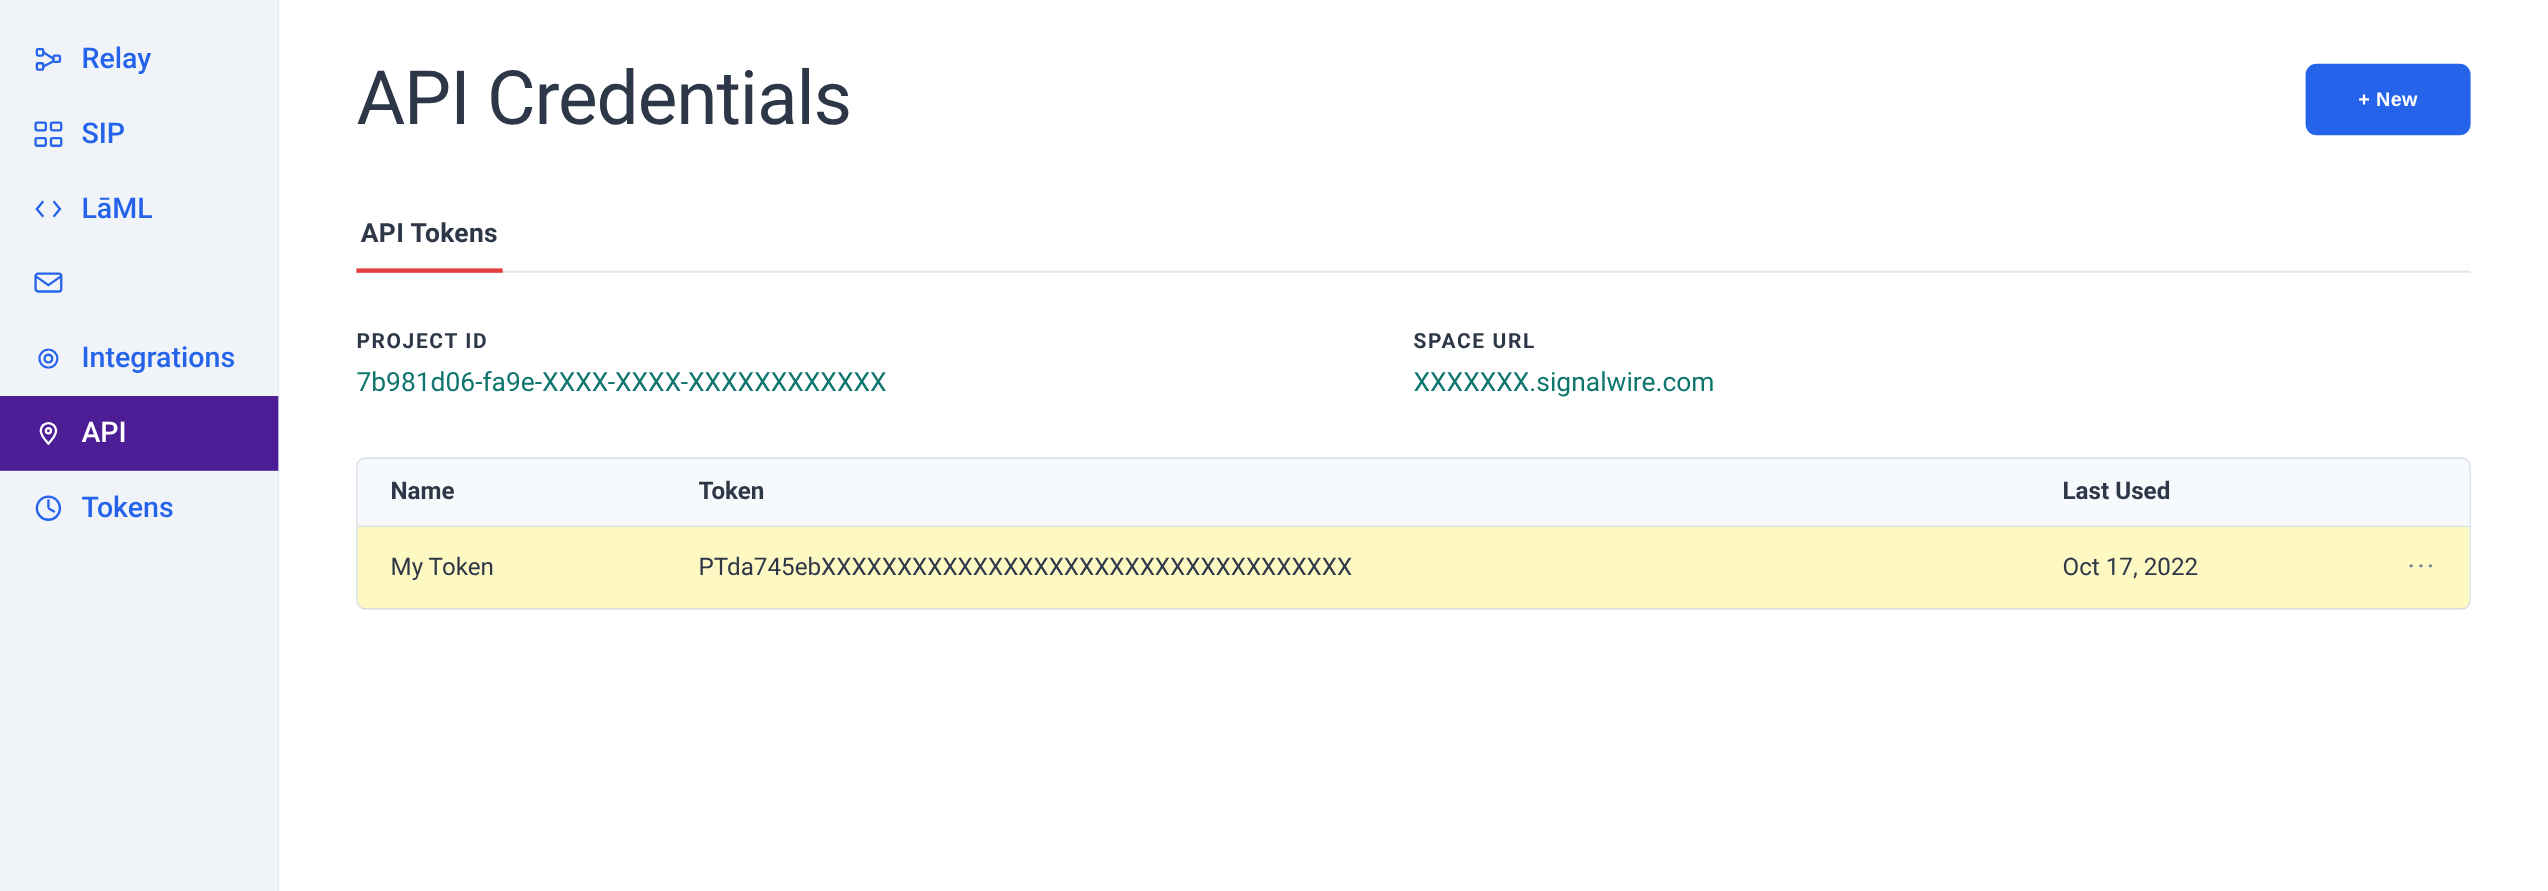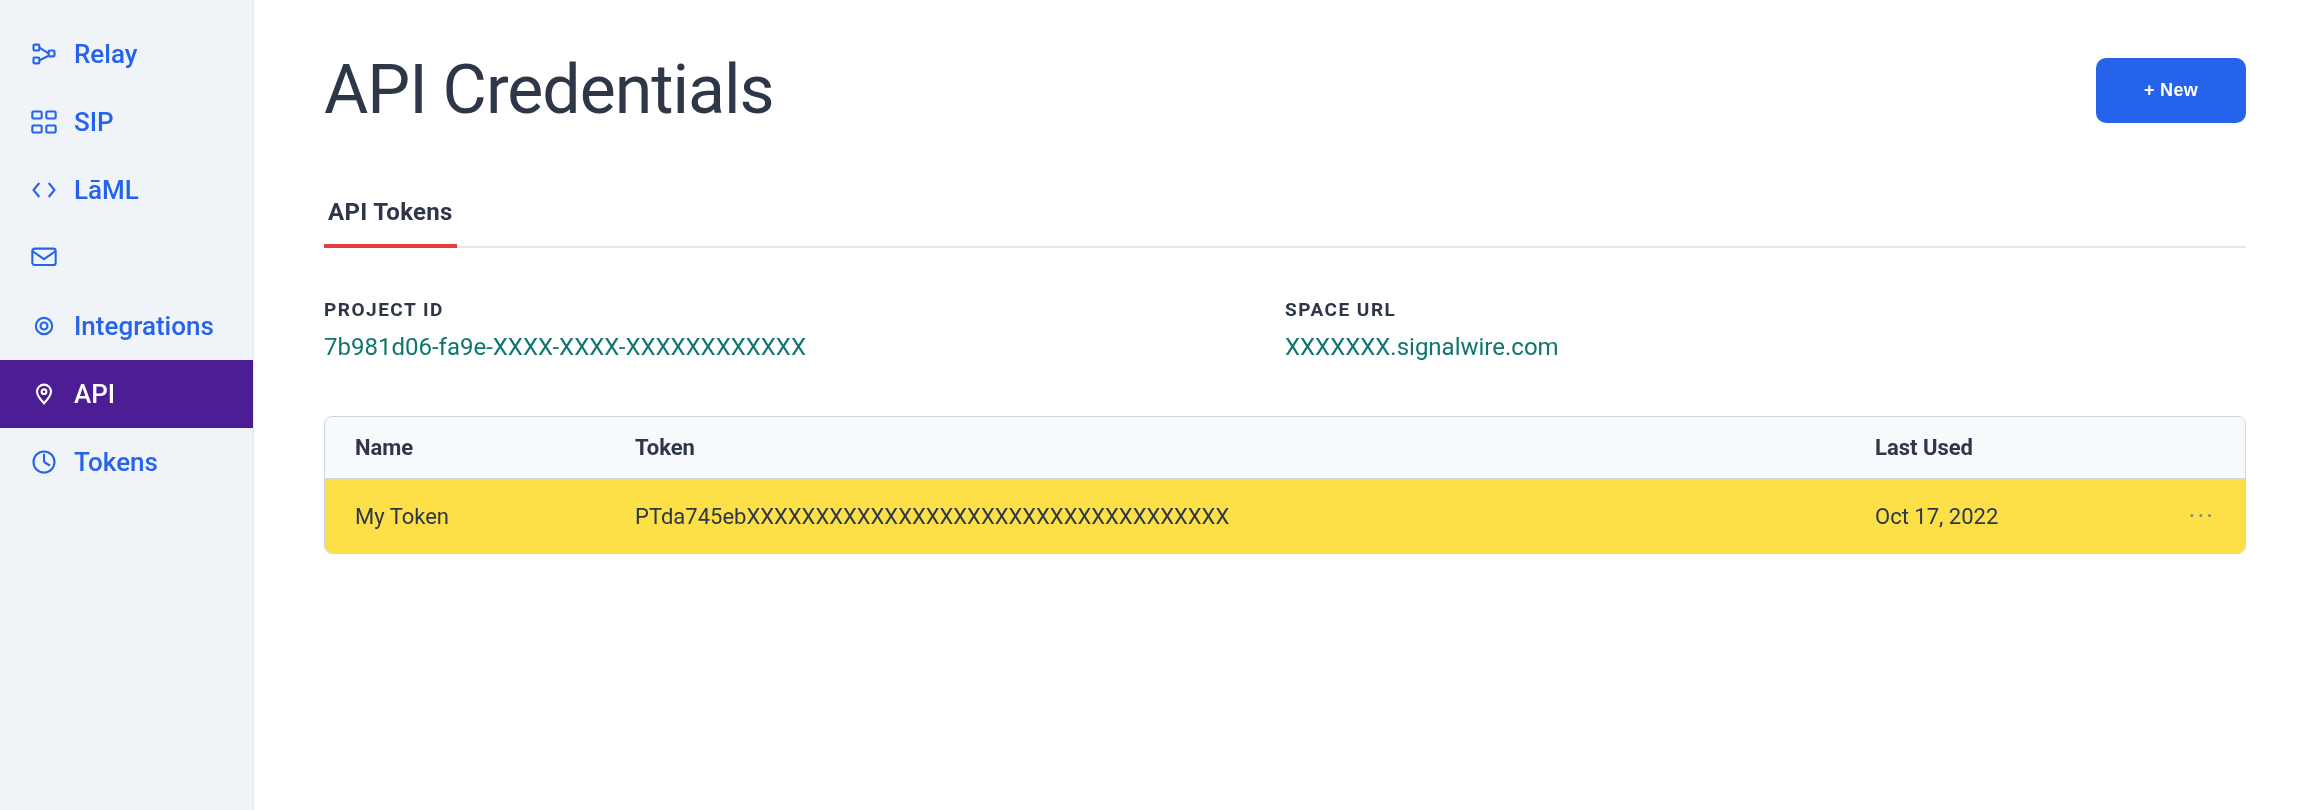--- a/index.html
+++ b/index.html
@@ -181,21 +181,21 @@
 
     .col-name { flex: 0 0 280px; }
     .col-token { flex: 1; }
     .col-last-used { flex: 0 0 280px; }
     .col-actions { flex: 0 0 60px; text-align: right; }
 
     .table-data-row {
       display: flex;
       align-items: center;
       padding: 22px 30px;
-      background: #fde047;
+      background: #fef9c3;
       border-bottom: 1px solid #e2e8f0;
     }
 
     .table-data-row:last-child {
       border-bottom: none;
     }
 
     .table-cell {
       font-size: 22px;
       color: #2d3748;

